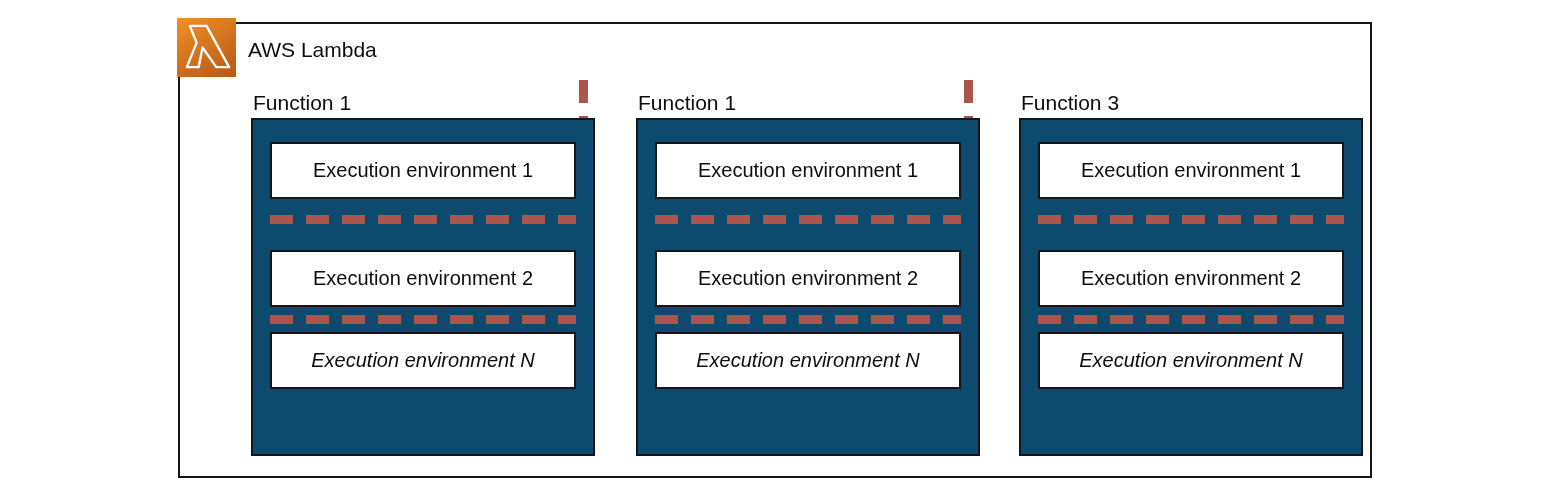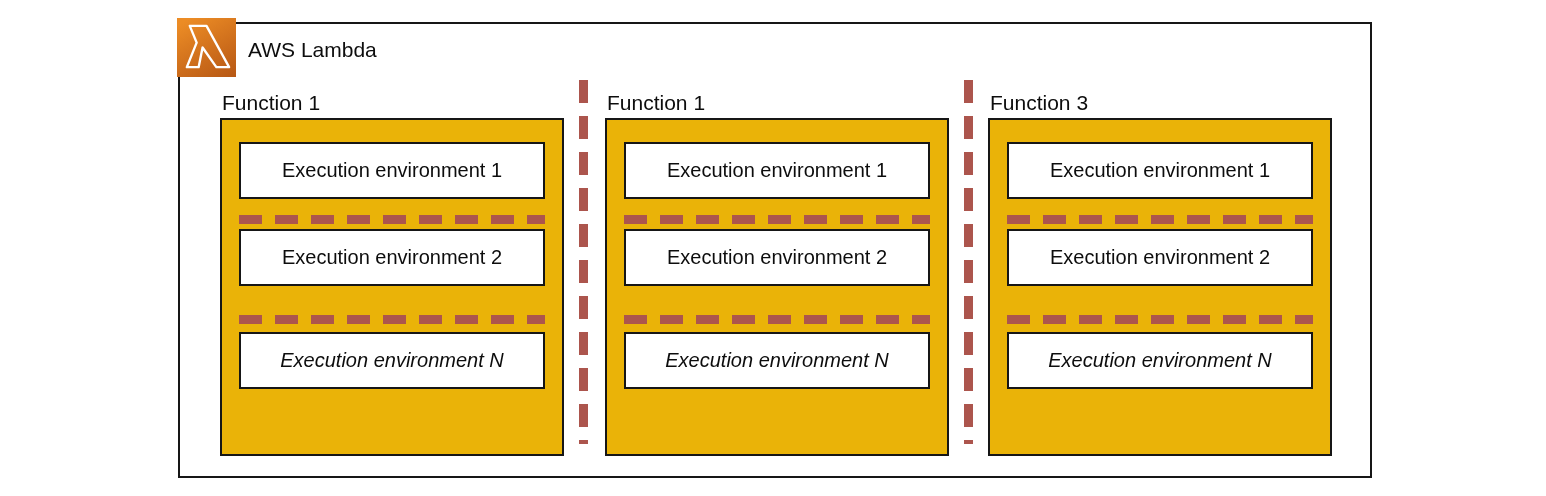--- a/index.html
+++ b/index.html
@@ -35,60 +35,60 @@
   .lambda-icon svg { display: block; width: 100%; height: 100%; }
   .diagram-title {
     position: absolute;
     left: 68px;
     top: 13px;
     font-size: 21px;
     line-height: 26px;
     color: #0d0d0d;
     white-space: nowrap;
   }
-  .func-group { position: absolute; top: 0; width: 344px; height: 100%; }
+  .func-group { position: absolute; top: 0; width: 344px; height: 100%; margin-left: 31px; }
   .func-1 { left: 40px; }
   .func-2 { left: 425px; }
   .func-3 { left: 808px; padding-left: 13px; }
   .func-label {
     position: absolute;
     left: 2px;
     top: 66px;
     font-size: 21px;
     line-height: 26px;
     color: #0d0d0d;
     white-space: nowrap;
   }
   .func-box {
     position: absolute;
     left: 0;
     top: 94px;
     width: 344px;
     height: 338px;
     border: 2px solid var(--line-color, #161616);
     box-sizing: border-box;
-    background: #eab308;
+    background: #0c4a6e;
   }
   .env-box {
     position: absolute;
     left: 17px;
     width: 306px;
     height: 57px;
     border: 2px solid var(--line-color, #161616);
     box-sizing: border-box;
     display: flex;
     align-items: center;
     justify-content: center;
     font-size: 20px;
     color: #0d0d0d;
     white-space: nowrap;
     background: #ffffff;
   }
   .env-1 { top: 22px; }
-  .env-2 { top: 109px; }
+  .env-2 { top: 130px; }
   .env-3 { top: 212px; font-style: italic; }
   .hdash {
     position: absolute;
     left: 17px;
     width: 306px;
     height: 9px;
     background: repeating-linear-gradient(90deg,
       var(--dash-color, #AC554D) 0px, var(--dash-color, #AC554D) 23px,
       transparent 23px, transparent 36px);
   }

